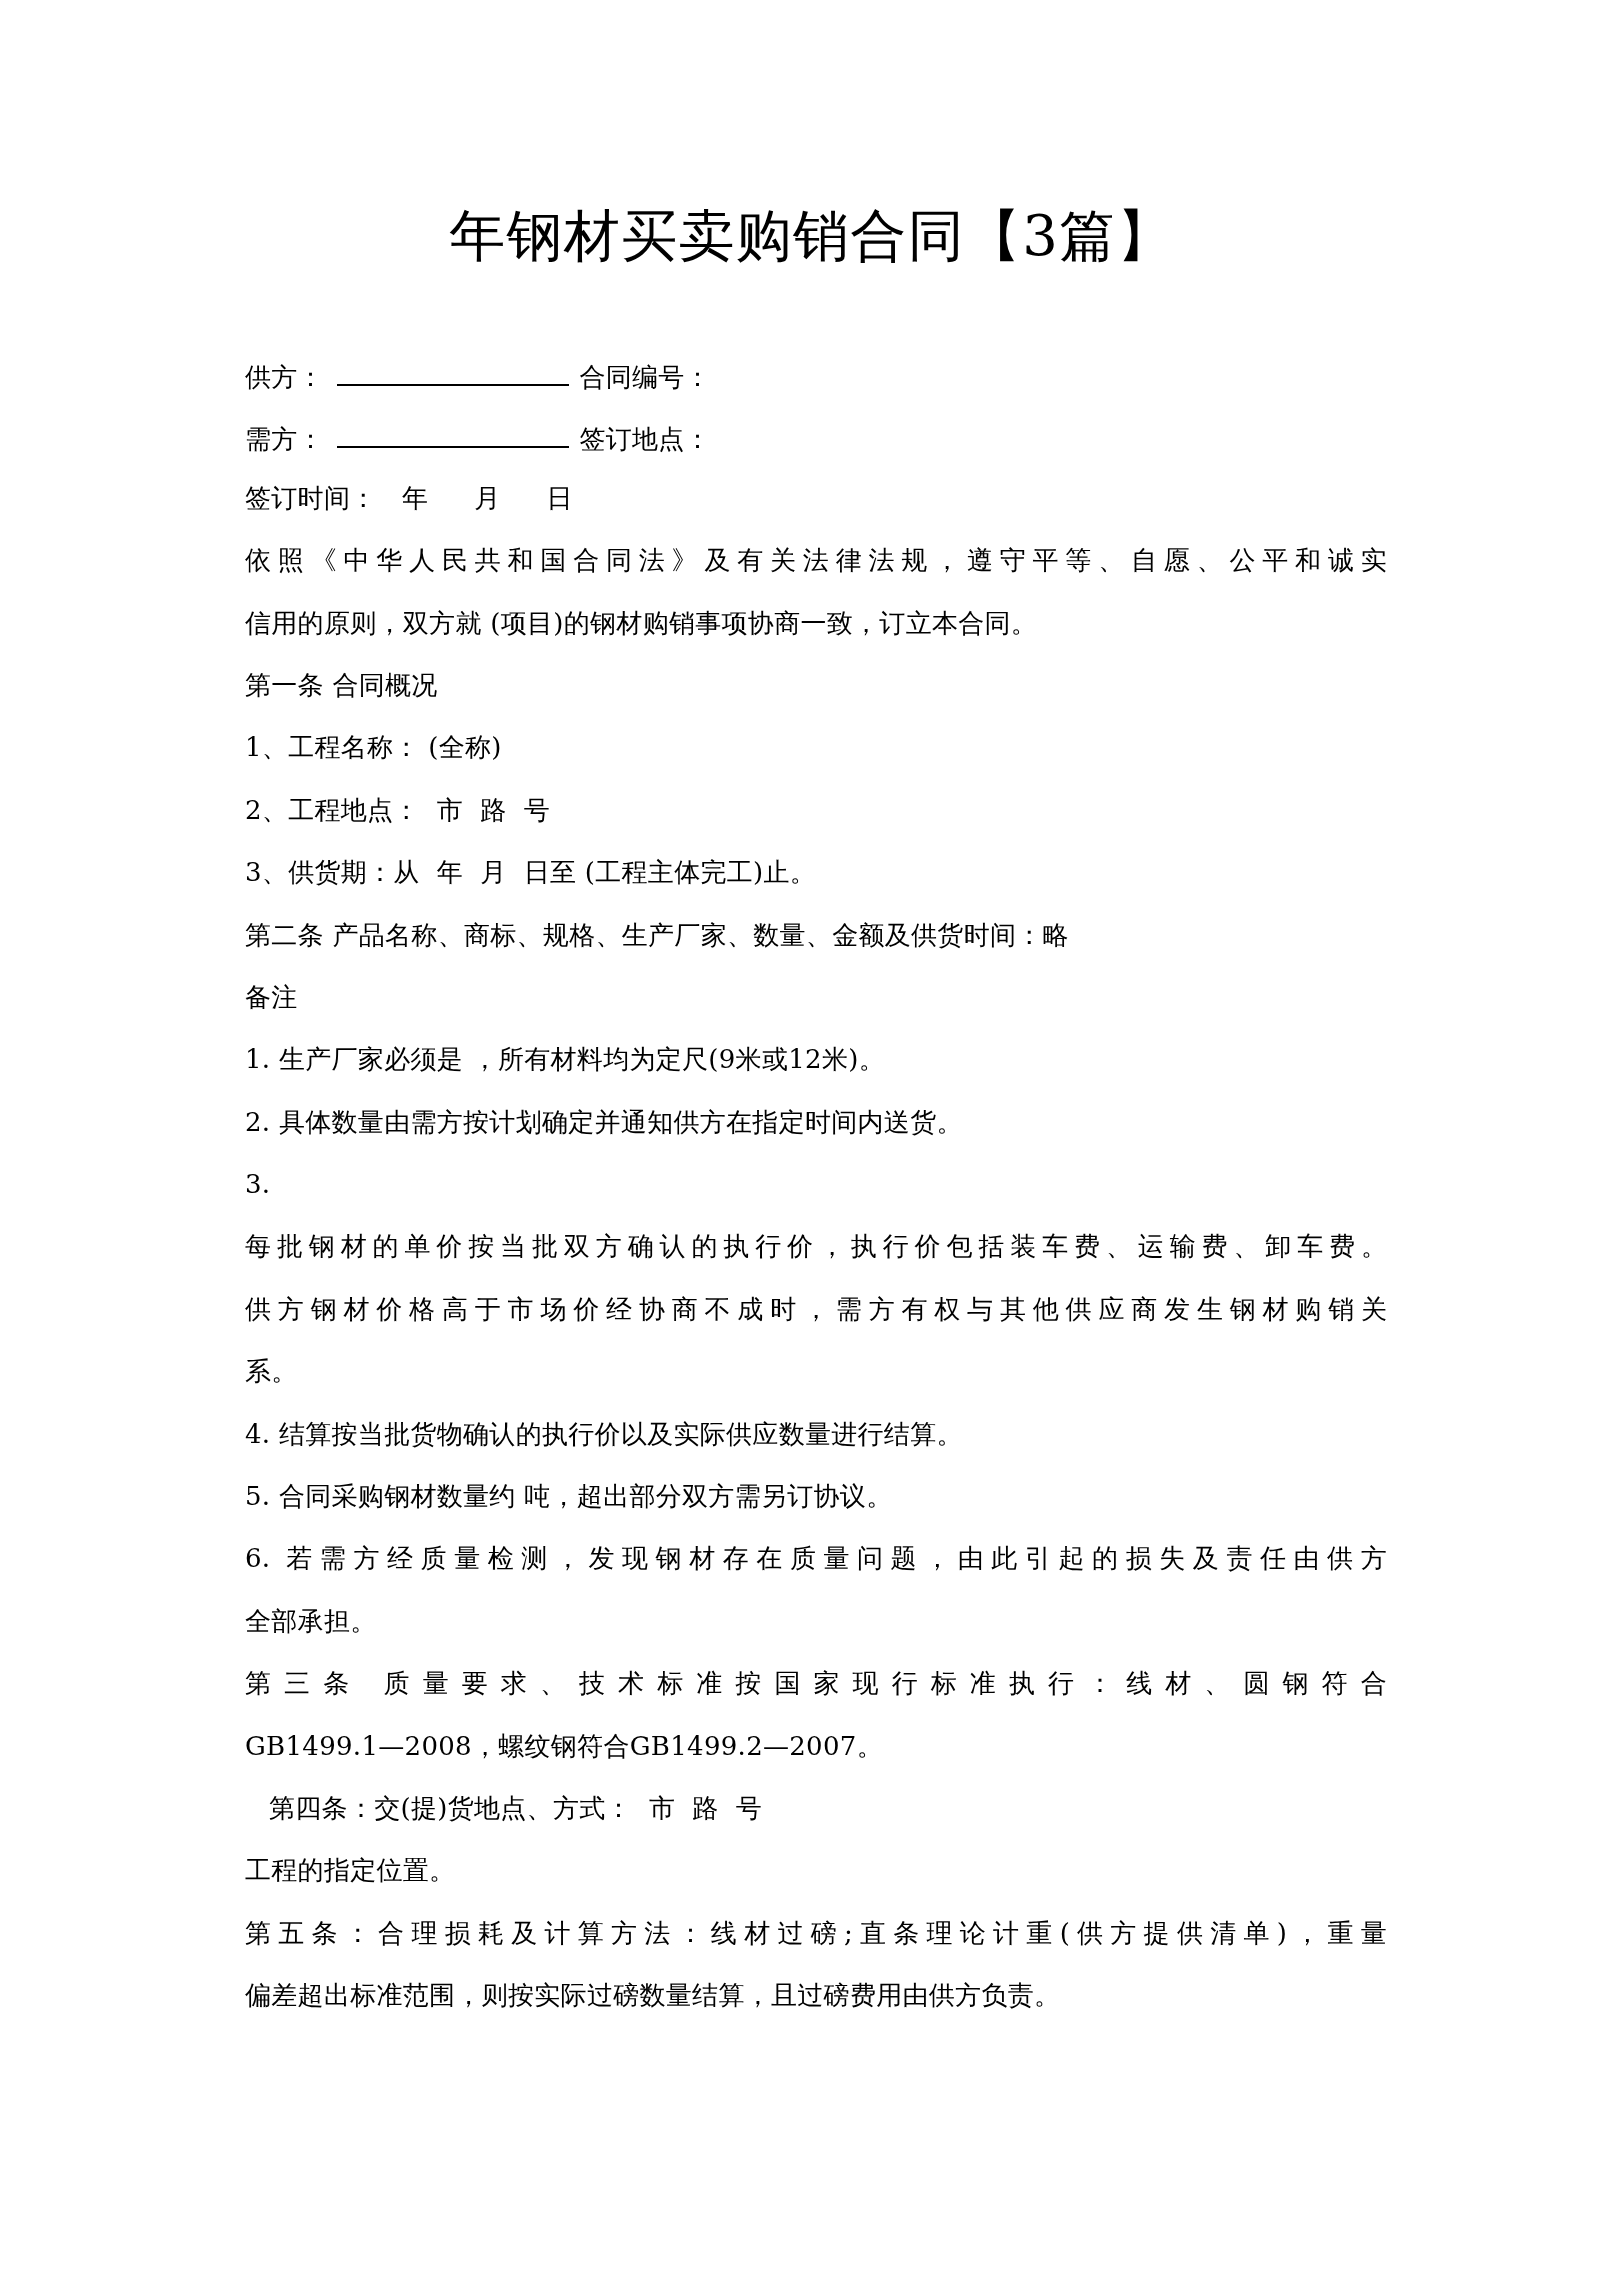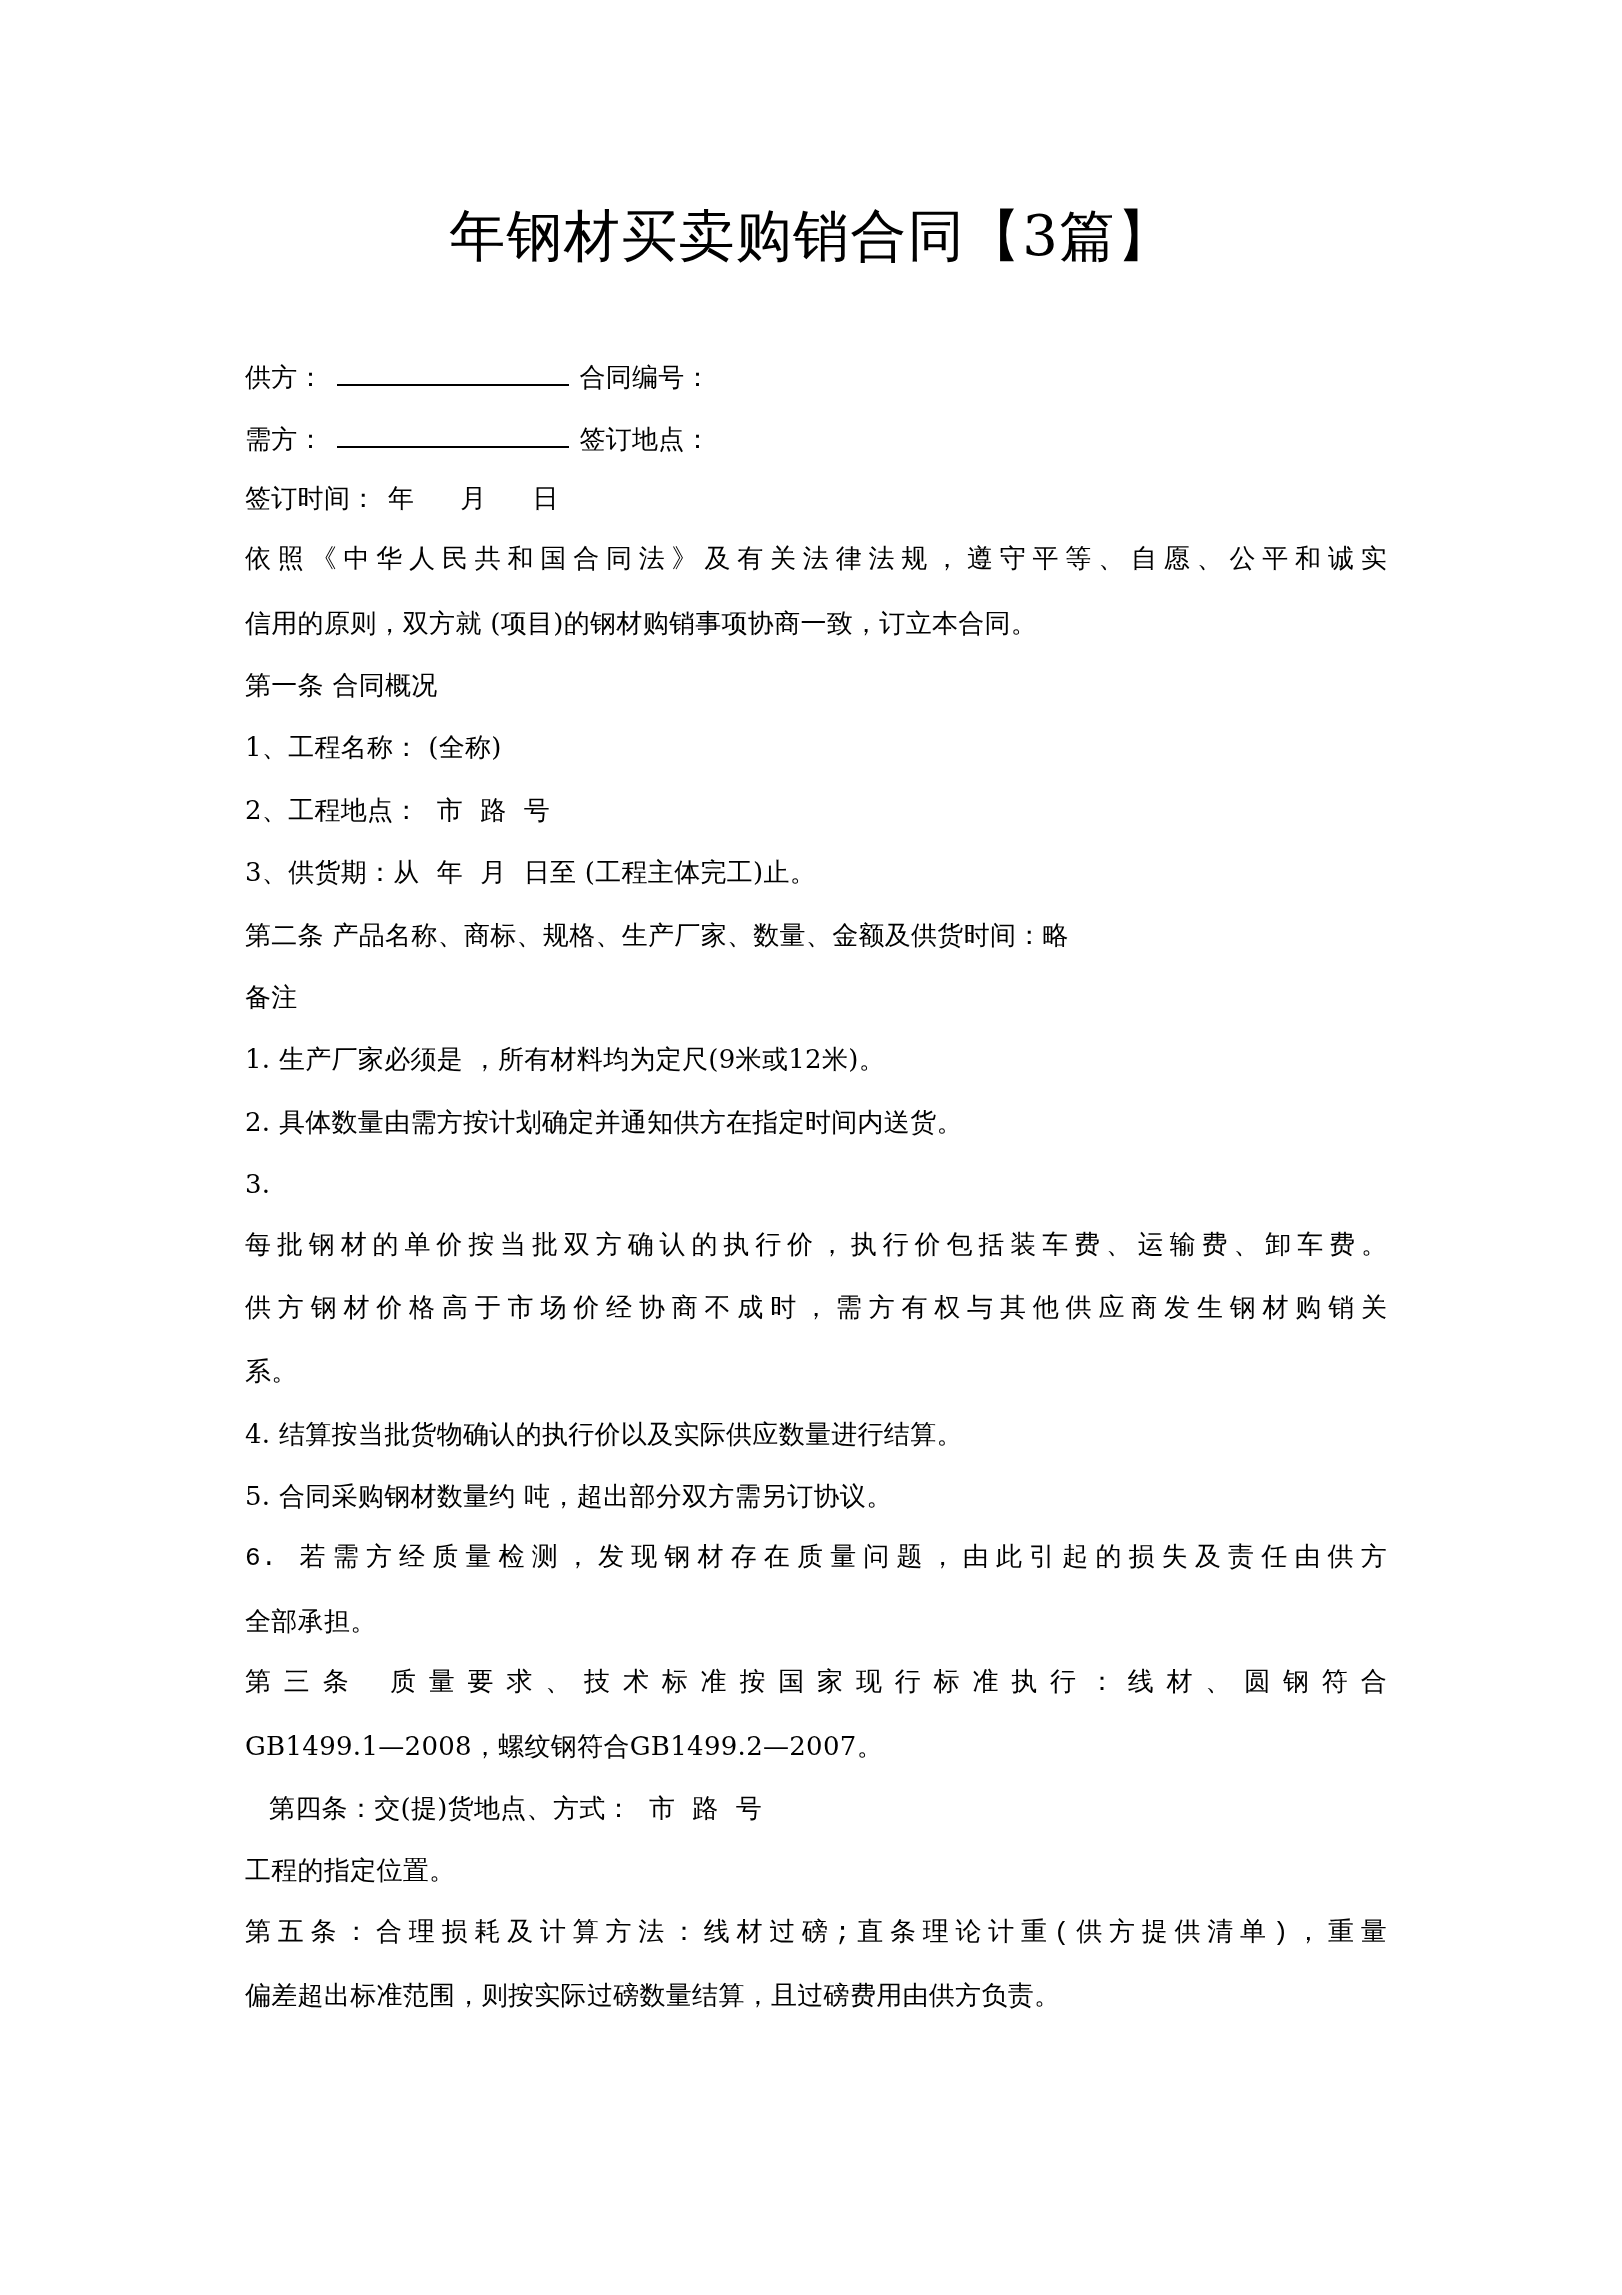--- a/index.html
+++ b/index.html
@@ -47,21 +47,20 @@
       height: 29.4px;
       margin: 0 0 33px 0;
       white-space: nowrap;
       letter-spacing: 0.3px;
     }
     .line.justify {
       text-align: justify;
       text-align-last: justify;
       white-space: normal;
       width: 1142px;
-      font-family: Liberation Mono, monospace;
     }
     .blank {
       display: inline-block;
       width: 232px;
       border-bottom: 2px solid #000;
       height: 25px;
       vertical-align: baseline;
       margin: 0 10.5px 0 13px;
     }
     .spaced {
@@ -80,21 +79,21 @@
     <div class="line">
       <span>供方：</span><span class="blank"></span><span>合同编号：</span>
     </div>
 
     <div class="line">
       <span>需方：</span><span class="blank"></span><span>签订地点：</span>
     </div>
 
     <div class="line">
       <span>签订时间：</span>
-      <span class="spaced" style="white-space:pre; margin-left:3px;">年  月  日</span>
+      <span class="spaced" style="white-space:pre; margin-left:17px;">年  月  日</span>
     </div>
 
     <div class="line justify">依照《中华人民共和国合同法》及有关法律法规，遵守平等、自愿、公平和诚实</div>
     <div class="line">信用的原则，双方就 (项目)的钢材购销事项协商一致，订立本合同。</div>
     <div class="line">第一条 合同概况</div>
     <div class="line">1、工程名称： (全称)</div>
     <div class="line" style="white-space:pre;">2、工程地点：  市  路  号</div>
     <div class="line" style="white-space:pre;">3、供货期：从  年  月  日至 (工程主体完工)止。</div>
     <div class="line">第二条 产品名称、商标、规格、生产厂家、数量、金额及供货时间：略</div>
     <div class="line">备注</div>

